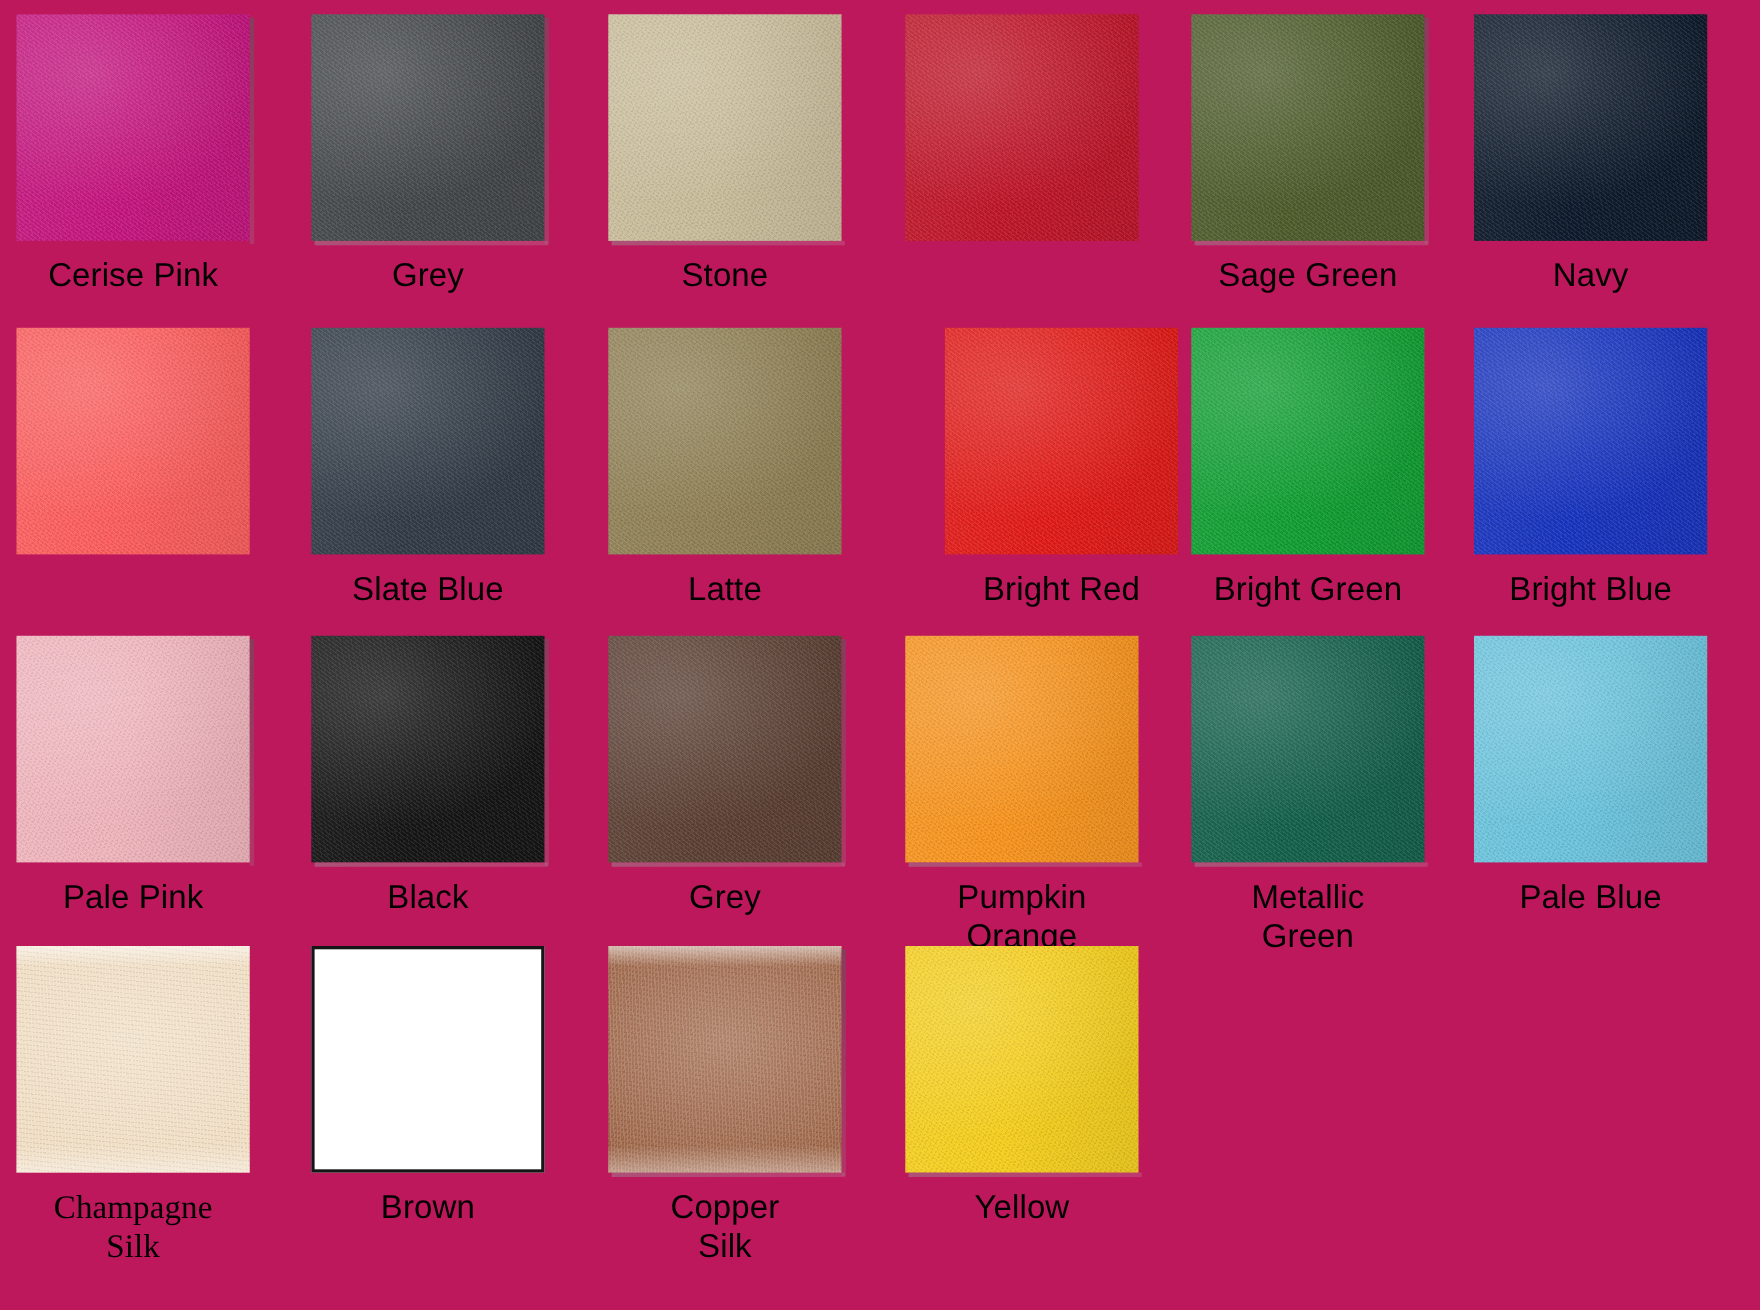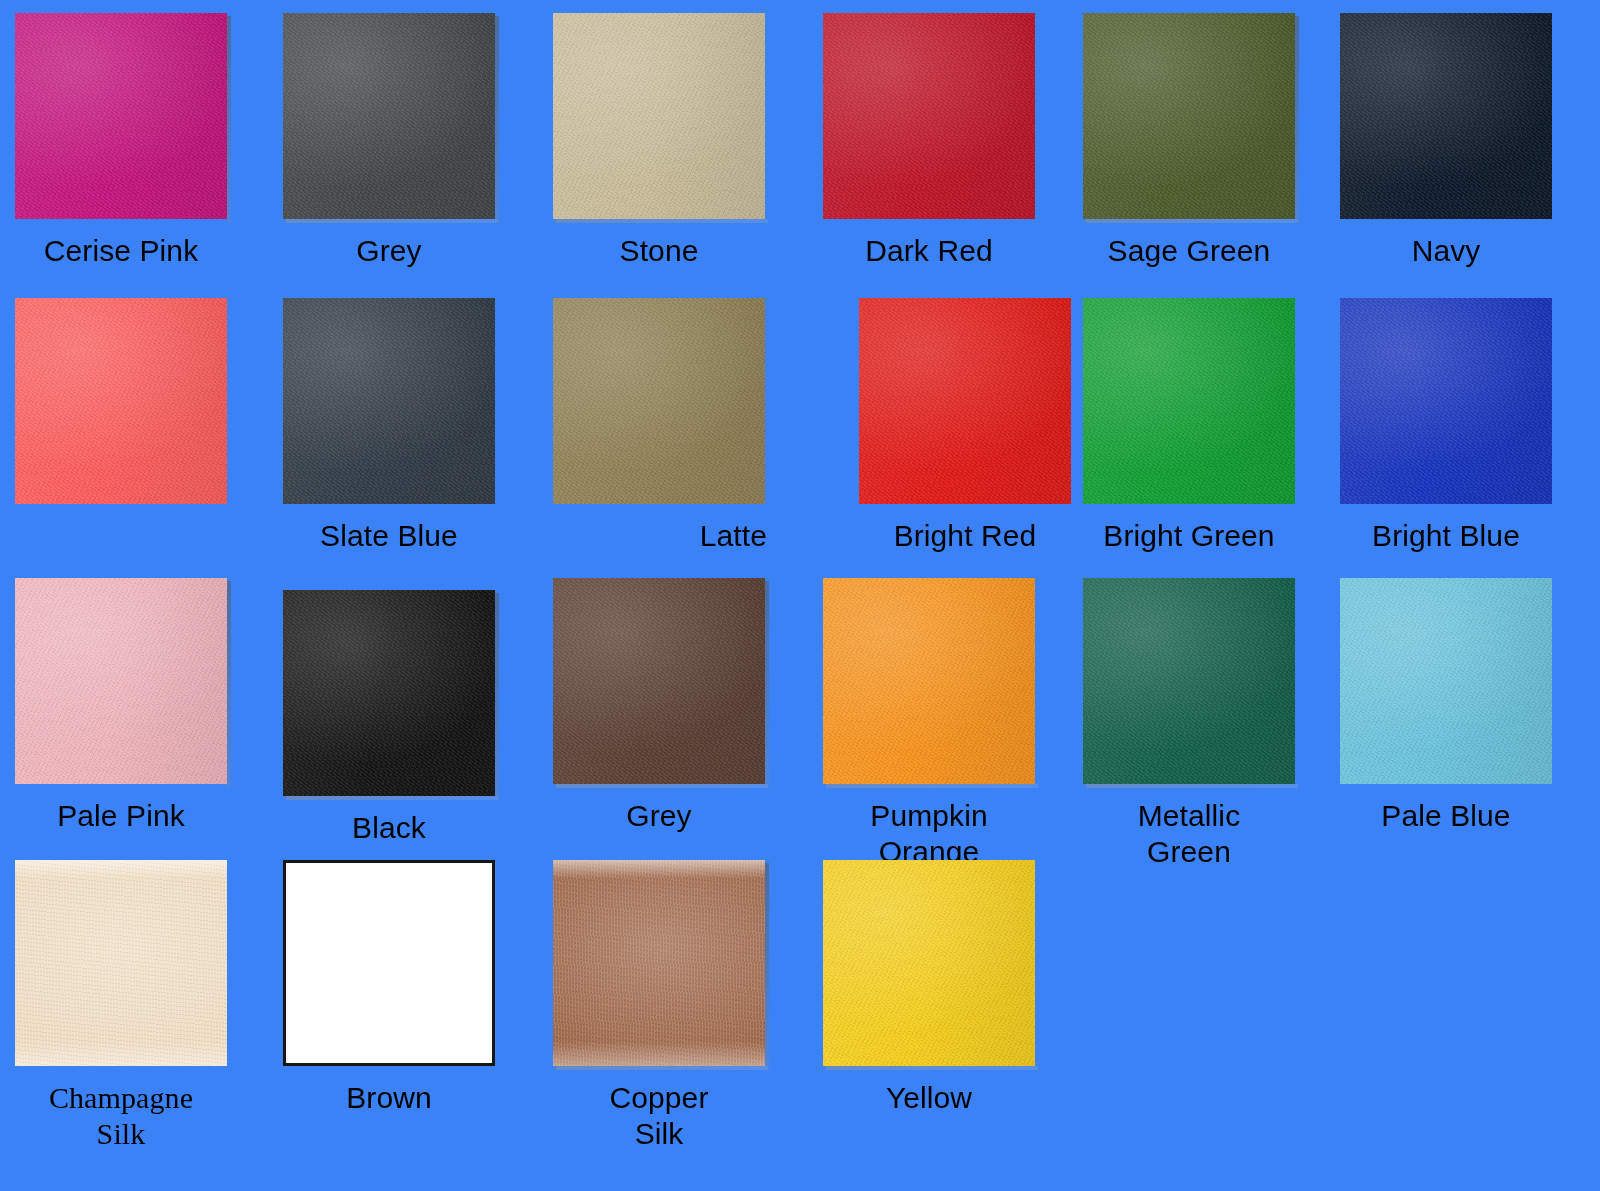--- a/index.html
+++ b/index.html
@@ -11,21 +11,21 @@
     width: 1600px;
     height: 1191px;
     font-family: "Liberation Sans", sans-serif;
     overflow: hidden;
   }
 
   #swatch-chart {
     position: relative;
     width: 1600px;
     height: 1191px;
-    background: #3b82f6;
+    background: #be185d;
   }
 
   .swatch-row {
     position: absolute;
     left: 0;
     width: 1600px;
     display: block;
   }
 
   .swatch-cell {
@@ -136,21 +136,20 @@
           <span class="grain"></span>
           <span class="sheen"></span>
         </div>
         <div class="swatch-label" style="font-size: 30px; color: rgb(0, 0, 0);">Stone</div>
       </div>
       <div class="swatch-cell" style="left: 821px;">
         <div class="swatch-chip" style="background: rgb(190, 22, 41); width: 212px; height: 206px;">
           <span class="grain"></span>
           <span class="sheen"></span>
         </div>
-        <div class="swatch-label" style="font-size: 30px; color: rgb(0, 0, 0);">Dark Red</div>
       </div>
       <div class="swatch-cell" style="left: 1081px;">
         <div class="swatch-chip has-edge has-baseshadow" style="background: rgb(78, 92, 44); width: 212px; height: 206px;">
           <span class="grain"></span>
           <span class="sheen"></span>
         </div>
         <div class="swatch-label" style="font-size: 30px; color: rgb(0, 0, 0);">Sage Green</div>
       </div>
       <div class="swatch-cell" style="left: 1338px;">
         <div class="swatch-chip" style="background: rgb(14, 26, 43); width: 212px; height: 206px;">
@@ -167,21 +166,21 @@
           <span class="sheen"></span>
         </div>
       </div>
       <div class="swatch-cell" style="left: 281px;">
         <div class="swatch-chip" style="background: rgb(50, 60, 71); width: 212px; height: 206px;">
           <span class="grain"></span>
           <span class="sheen"></span>
         </div>
         <div class="swatch-label" style="font-size: 30px; color: rgb(0, 0, 0);">Slate Blue</div>
       </div>
-      <div class="swatch-cell" style="left: 551px; text-align: right;">
+      <div class="swatch-cell" style="left: 551px;">
         <div class="swatch-chip" style="background: rgb(143, 128, 85); width: 212px; height: 206px;">
           <span class="grain"></span>
           <span class="sheen"></span>
         </div>
         <div class="swatch-label" style="font-size: 30px; color: rgb(0, 0, 0);">Latte</div>
       </div>
       <div class="swatch-cell" style="left: 857px;">
         <div class="swatch-chip" style="background: rgb(224, 27, 24); width: 212px; height: 206px;">
           <span class="grain"></span>
           <span class="sheen"></span>
@@ -204,21 +203,21 @@
       </div>
     </div>
     <div class="swatch-row" style="top: 578px;">
       <div class="swatch-cell" style="left: 13px;">
         <div class="swatch-chip has-edge" style="background: rgb(239, 180, 188); width: 212px; height: 206px;">
           <span class="grain"></span>
           <span class="sheen"></span>
         </div>
         <div class="swatch-label" style="font-size: 30px; color: rgb(0, 0, 0);">Pale Pink</div>
       </div>
-      <div class="swatch-cell" style="left: 281px; margin-top: 12px;">
+      <div class="swatch-cell" style="left: 281px;">
         <div class="swatch-chip has-edge has-baseshadow" style="background: rgb(21, 21, 21); width: 212px; height: 206px;">
           <span class="grain"></span>
           <span class="sheen"></span>
         </div>
         <div class="swatch-label" style="font-size: 30px; color: rgb(0, 0, 0);">Black</div>
       </div>
       <div class="swatch-cell" style="left: 551px;">
         <div class="swatch-chip has-edge has-baseshadow" style="background: rgb(91, 64, 52); width: 212px; height: 206px;">
           <span class="grain"></span>
           <span class="sheen"></span>

